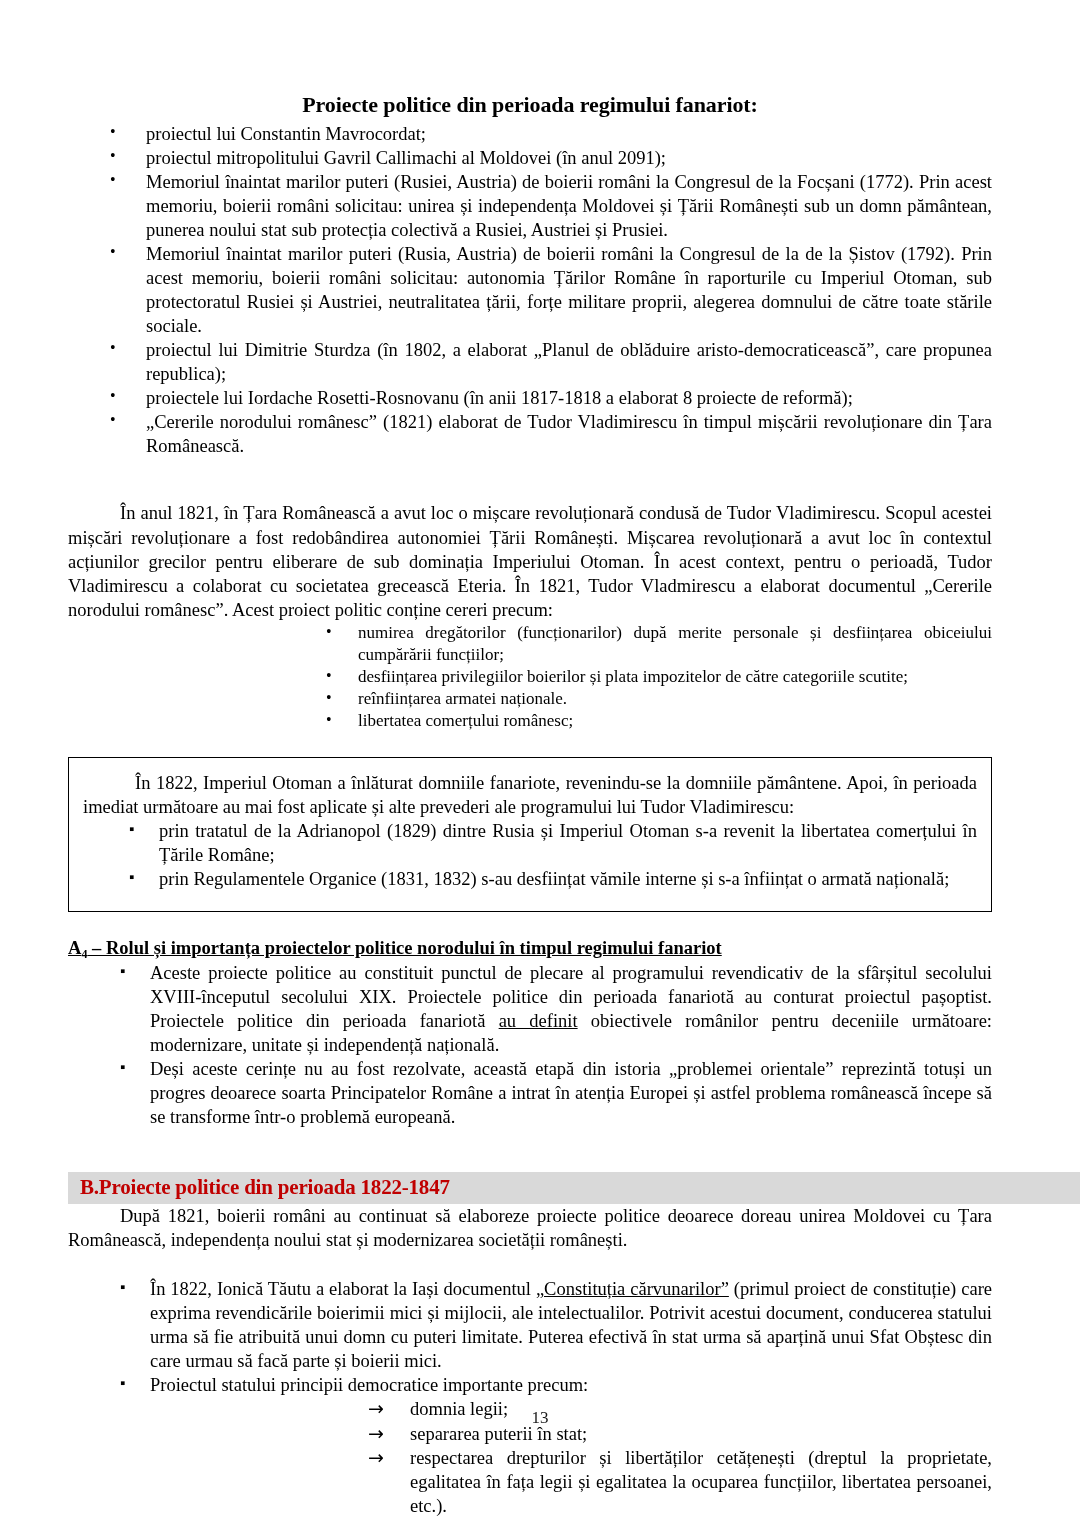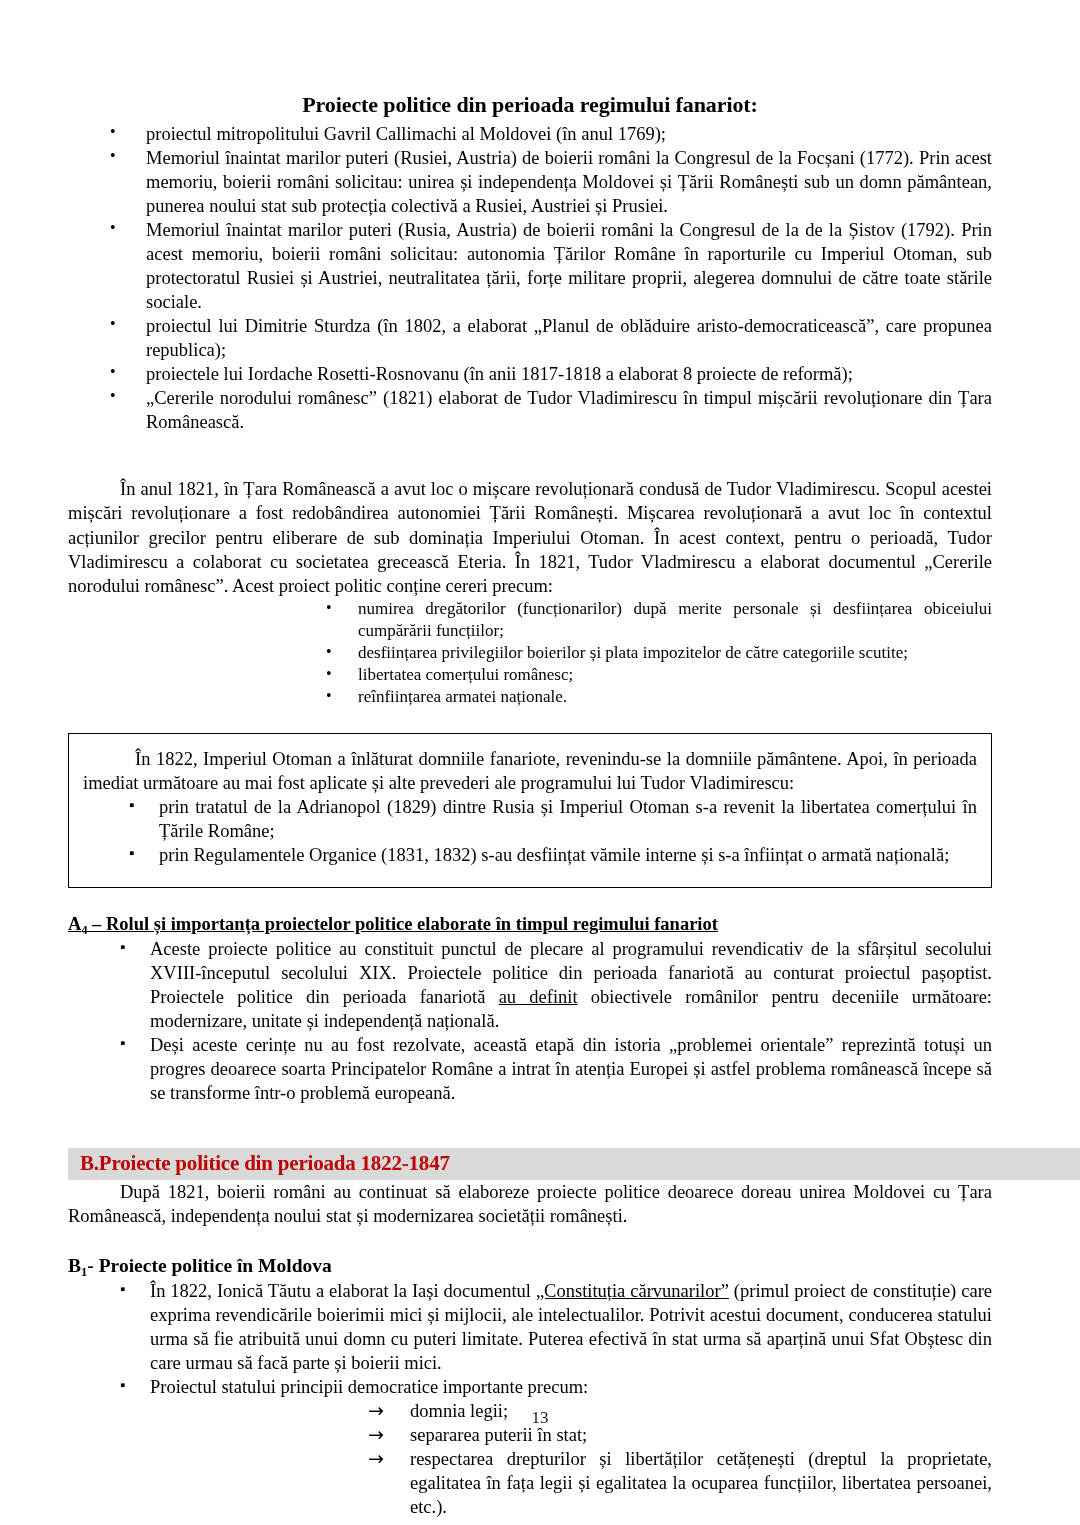--- a/index.html
+++ b/index.html
@@ -198,69 +198,69 @@
 </style>
 </head>
 <body>
 
 <div class="page">
   <div class="content">
 
     <div class="doc-title">Proiecte politice din perioada regimului fanariot:</div>
 
     <ul class="blist round">
-      <li><span>proiectul mitropolitului </span><b>Gavril Callimachi al Moldovei</b><span> (în anul 1769);</span></li>
+      <li><span></span><b></b><span>proiectul lui Constantin Mavrocordat;</span></li>
+      <li><span>proiectul mitropolitului </span><b>Gavril Callimachi al Moldovei</b><span> (în anul 2091);</span></li>
       <li><span></span><b>Memoriul înaintat marilor puteri  (Rusiei, Austria) de boierii români la Congresul de la Focșani (1772).</b><span> Prin acest memoriu, boierii români solicitau: unirea și independența Moldovei și Țării Românești sub un domn pământean, punerea noului stat sub protecția colectivă a Rusiei, Austriei și Prusiei.</span></li>
       <li><span></span><b>Memoriul înaintat marilor puteri (Rusia, Austria) de boierii români la Congresul de la de la Șistov (1792).</b><span> Prin acest memoriu, boierii români solicitau: autonomia Țărilor Române în raporturile cu Imperiul Otoman, sub protectoratul Rusiei și Austriei, neutralitatea țării, forțe militare proprii, alegerea domnului de către toate stările sociale.</span></li>
       <li><span>proiectul lui </span><b>Dimitrie Sturdza</b><span> (în 1802, a elaborat „Planul de oblăduire aristo-democraticească”, care propunea republica);</span></li>
       <li><span>proiectele lui </span><b>Iordache Rosetti-Rosnovanu</b><span> (în anii 1817-1818 a elaborat 8 proiecte de reformă);</span></li>
       <li><span></span><b>„Cererile norodului românesc”</b><span> (1821) elaborat de Tudor Vladimirescu în timpul mișcării revoluționare din Țara Românească.</span></li>
     </ul>
 
     <div class="sp-blank"></div>
     <div class="sp-med"></div>
 
     <p class="para indent-first"><span>În anul 1821, în Țara Românească a avut loc o mișcare revoluționară condusă de Tudor Vladimirescu. Scopul acestei mișcări revoluționare a fost redobândirea autonomiei Țării Românești. Mișcarea revoluționară a avut loc în contextul acțiunilor grecilor pentru eliberare de sub dominația Imperiului Otoman. În acest context, pentru o perioadă, Tudor Vladimirescu a colaborat cu societatea grecească Eteria. În 1821, Tudor Vladmirescu a elaborat documentul </span><b>„Cererile norodului românesc”</b><span>. Acest proiect politic conține cereri precum:</span></p>
 
     <ul class="round-indent">
       <li>numirea dregătorilor (funcționarilor) după merite personale și desființarea obiceiului cumpărării funcțiilor;</li>
       <li>desființarea privilegiilor boierilor și plata impozitelor de către categoriile scutite;</li>
+      <li>reînființarea armatei naționale.</li>
       <li>libertatea comerțului românesc;</li>
-      <li>reînființarea armatei naționale.</li>
     </ul>
 
     <div class="sp-blank"></div>
 
     <div class="framed">
       <p class="para indent-first">În 1822, Imperiul Otoman a înlăturat domniile fanariote, revenindu-se la domniile pământene. Apoi, în perioada imediat următoare au mai fost aplicate și alte prevederi ale programului lui Tudor Vladimirescu:</p>
       <ul class="blist square">
         <li><span>prin </span><b>tratatul de la Adrianopol (1829)</b><span> dintre Rusia și Imperiul Otoman s-a revenit la libertatea comerțului în Țările Române;</span></li>
         <li><span>prin </span><b>Regulamentele Organice (1831, 1832)</b><span> s-au desființat vămile interne și s-a înființat o armată națională;</span></li>
       </ul>
     </div>
 
     <div class="sp-blank"></div>
 
-    <div class="sub-head"><span>A</span><sub>4</sub><span> – Rolul și importanța proiectelor politice elaborate în timpul regimului fanariot</span></div>
+    <div class="sub-head"><span>A</span><sub>4</sub><span> – Rolul și importanța proiectelor politice norodului în timpul regimului fanariot</span></div>
 
     <ul class="blist square">
       <li><span>Aceste proiecte politice au constituit punctul de plecare al programului revendicativ de la sfârșitul secolului XVIII-începutul secolului XIX. Proiectele politice din perioada fanariotă au conturat proiectul pașoptist. Proiectele politice din perioada fanariotă </span><u>au definit</u><span> obiectivele românilor pentru deceniile următoare: modernizare, unitate și independență națională.</span></li>
       <li><span>Deși aceste cerințe nu au fost rezolvate, această etapă din istoria „problemei orientale” reprezintă totuși un progres deoarece soarta Principatelor Române a intrat în atenția Europei și astfel problema românească începe să se transforme într-o problemă europeană.</span></li>
     </ul>
 
     <div class="sp-blank"></div>
     <div class="sp-med"></div>
 
     <div class="band-head">B.Proiecte politice din perioada 1822-1847</div>
 
     <p class="para indent-first">După 1821, boierii români au continuat să elaboreze proiecte politice deoarece doreau unirea Moldovei cu Țara Românească, independența noului stat și modernizarea societății românești.</p>
 
     <div class="sp-blank"></div>
 
-    <div class="b1-head"><span>B</span><sub>1</sub><span>- Proiecte politice în Moldova</span></div>
 
     <ul class="blist square">
       <li><span>În 1822, Ionică Tăutu a elaborat la Iași documentul </span><b><u>„Constituția cărvunarilor”</u></b><span> (primul proiect de constituție) care exprima revendicările boierimii mici și mijlocii, ale intelectualilor.  Potrivit acestui document, conducerea statului urma să fie atribuită unui domn cu puteri limitate. Puterea efectivă în stat urma să aparțină unui </span><b>Sfat Obștesc</b><span> din care urmau să facă parte și boierii mici.</span></li>
       <li>Proiectul statului principii democratice importante precum:</li>
     </ul>
 
     <ul class="arrow">
       <li>domnia legii;</li>
       <li> separarea puterii în stat;</li>
       <li>respectarea drepturilor și libertăților cetățenești (dreptul la proprietate, egalitatea în fața legii și egalitatea la ocuparea funcțiilor, libertatea persoanei, etc.).</li>

